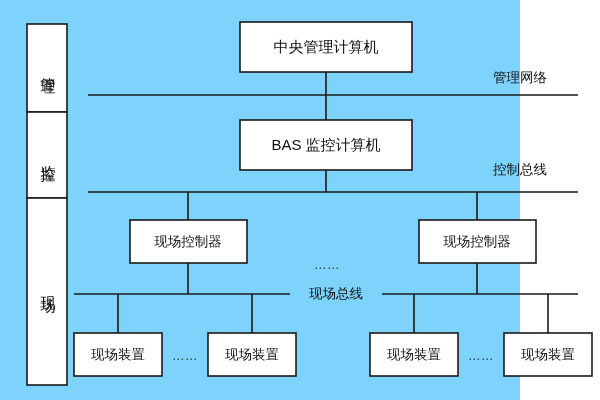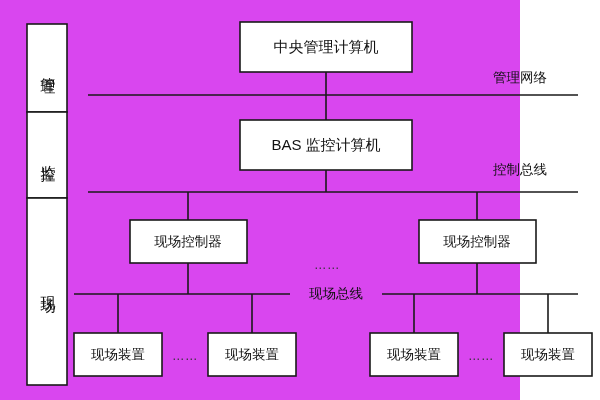--- a/index.html
+++ b/index.html
@@ -10,21 +10,21 @@
   body {
     width: 600px;
     height: 400px;
     font-family: "Liberation Sans", "DejaVu Sans", sans-serif;
     overflow: hidden;
   }
   #diagram-root {
     position: relative;
     width: 520px;
     height: 400px;
-    background: #d946ef;
+    background: #7dd3fc;
   }
   svg.diagram-canvas {
     position: absolute;
     top: 0;
     left: 0;
     width: 600px;
     height: 400px;
   }
   .box-rect {
     fill: #ffffff;

